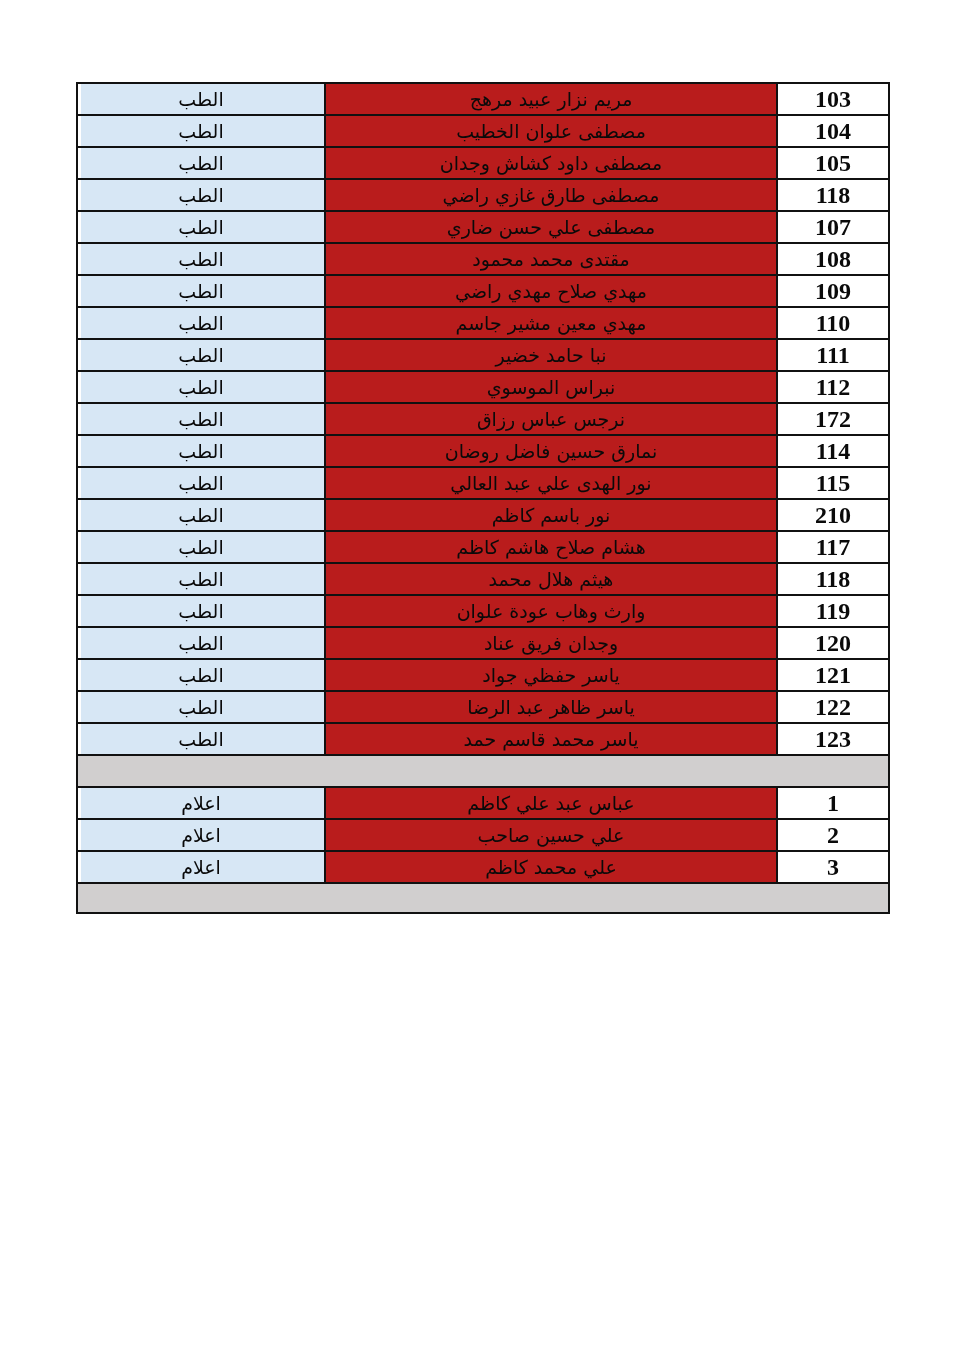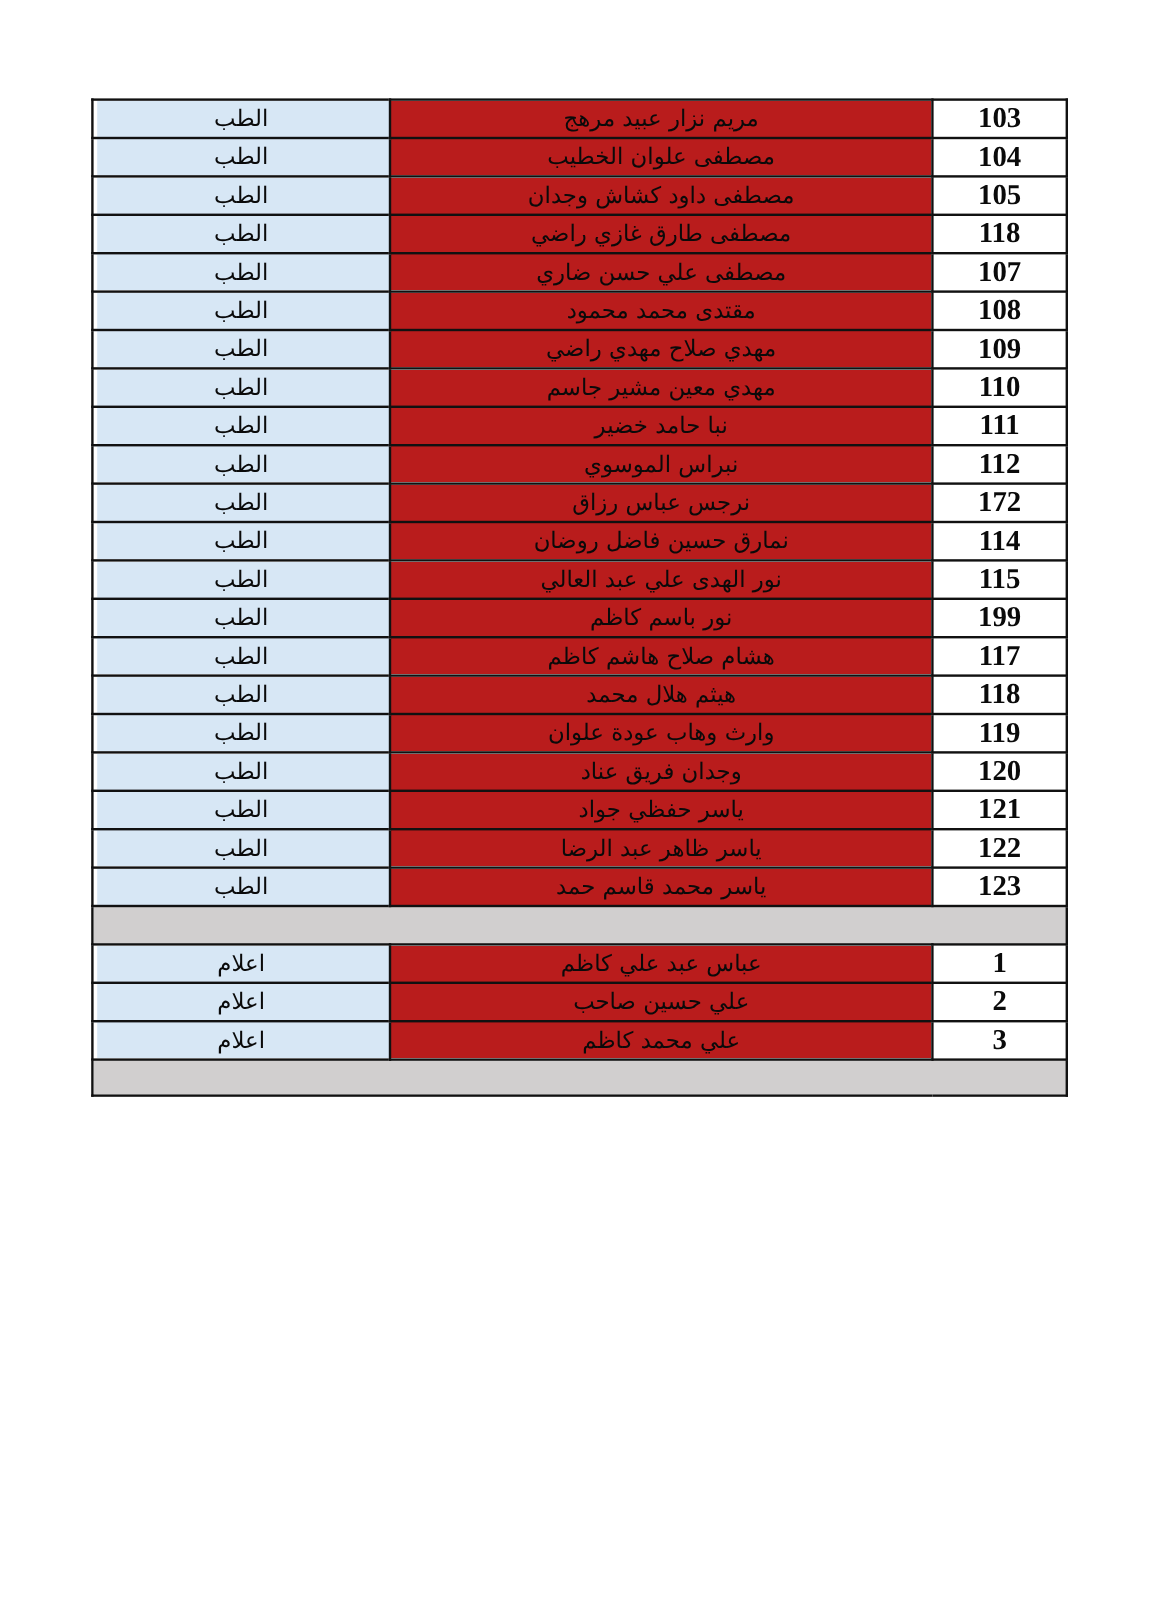--- a/index.html
+++ b/index.html
@@ -136,21 +136,21 @@
             <td class="num-cell">114</td>
             <td class="name-cell">نمارق حسين فاضل روضان</td>
             <td class="dept-cell" style="background: rgb(215, 231, 245);">الطب</td>
           </tr>
           <tr>
             <td class="num-cell">115</td>
             <td class="name-cell">نور الهدى علي عبد العالي</td>
             <td class="dept-cell" style="background: rgb(215, 231, 245);">الطب</td>
           </tr>
           <tr>
-            <td class="num-cell">199</td>
+            <td class="num-cell">210</td>
             <td class="name-cell">نور باسم كاظم</td>
             <td class="dept-cell" style="background: rgb(215, 231, 245);">الطب</td>
           </tr>
           <tr>
             <td class="num-cell">117</td>
             <td class="name-cell">هشام صلاح هاشم كاظم</td>
             <td class="dept-cell" style="background: rgb(215, 231, 245);">الطب</td>
           </tr>
           <tr>
             <td class="num-cell">118</td>

